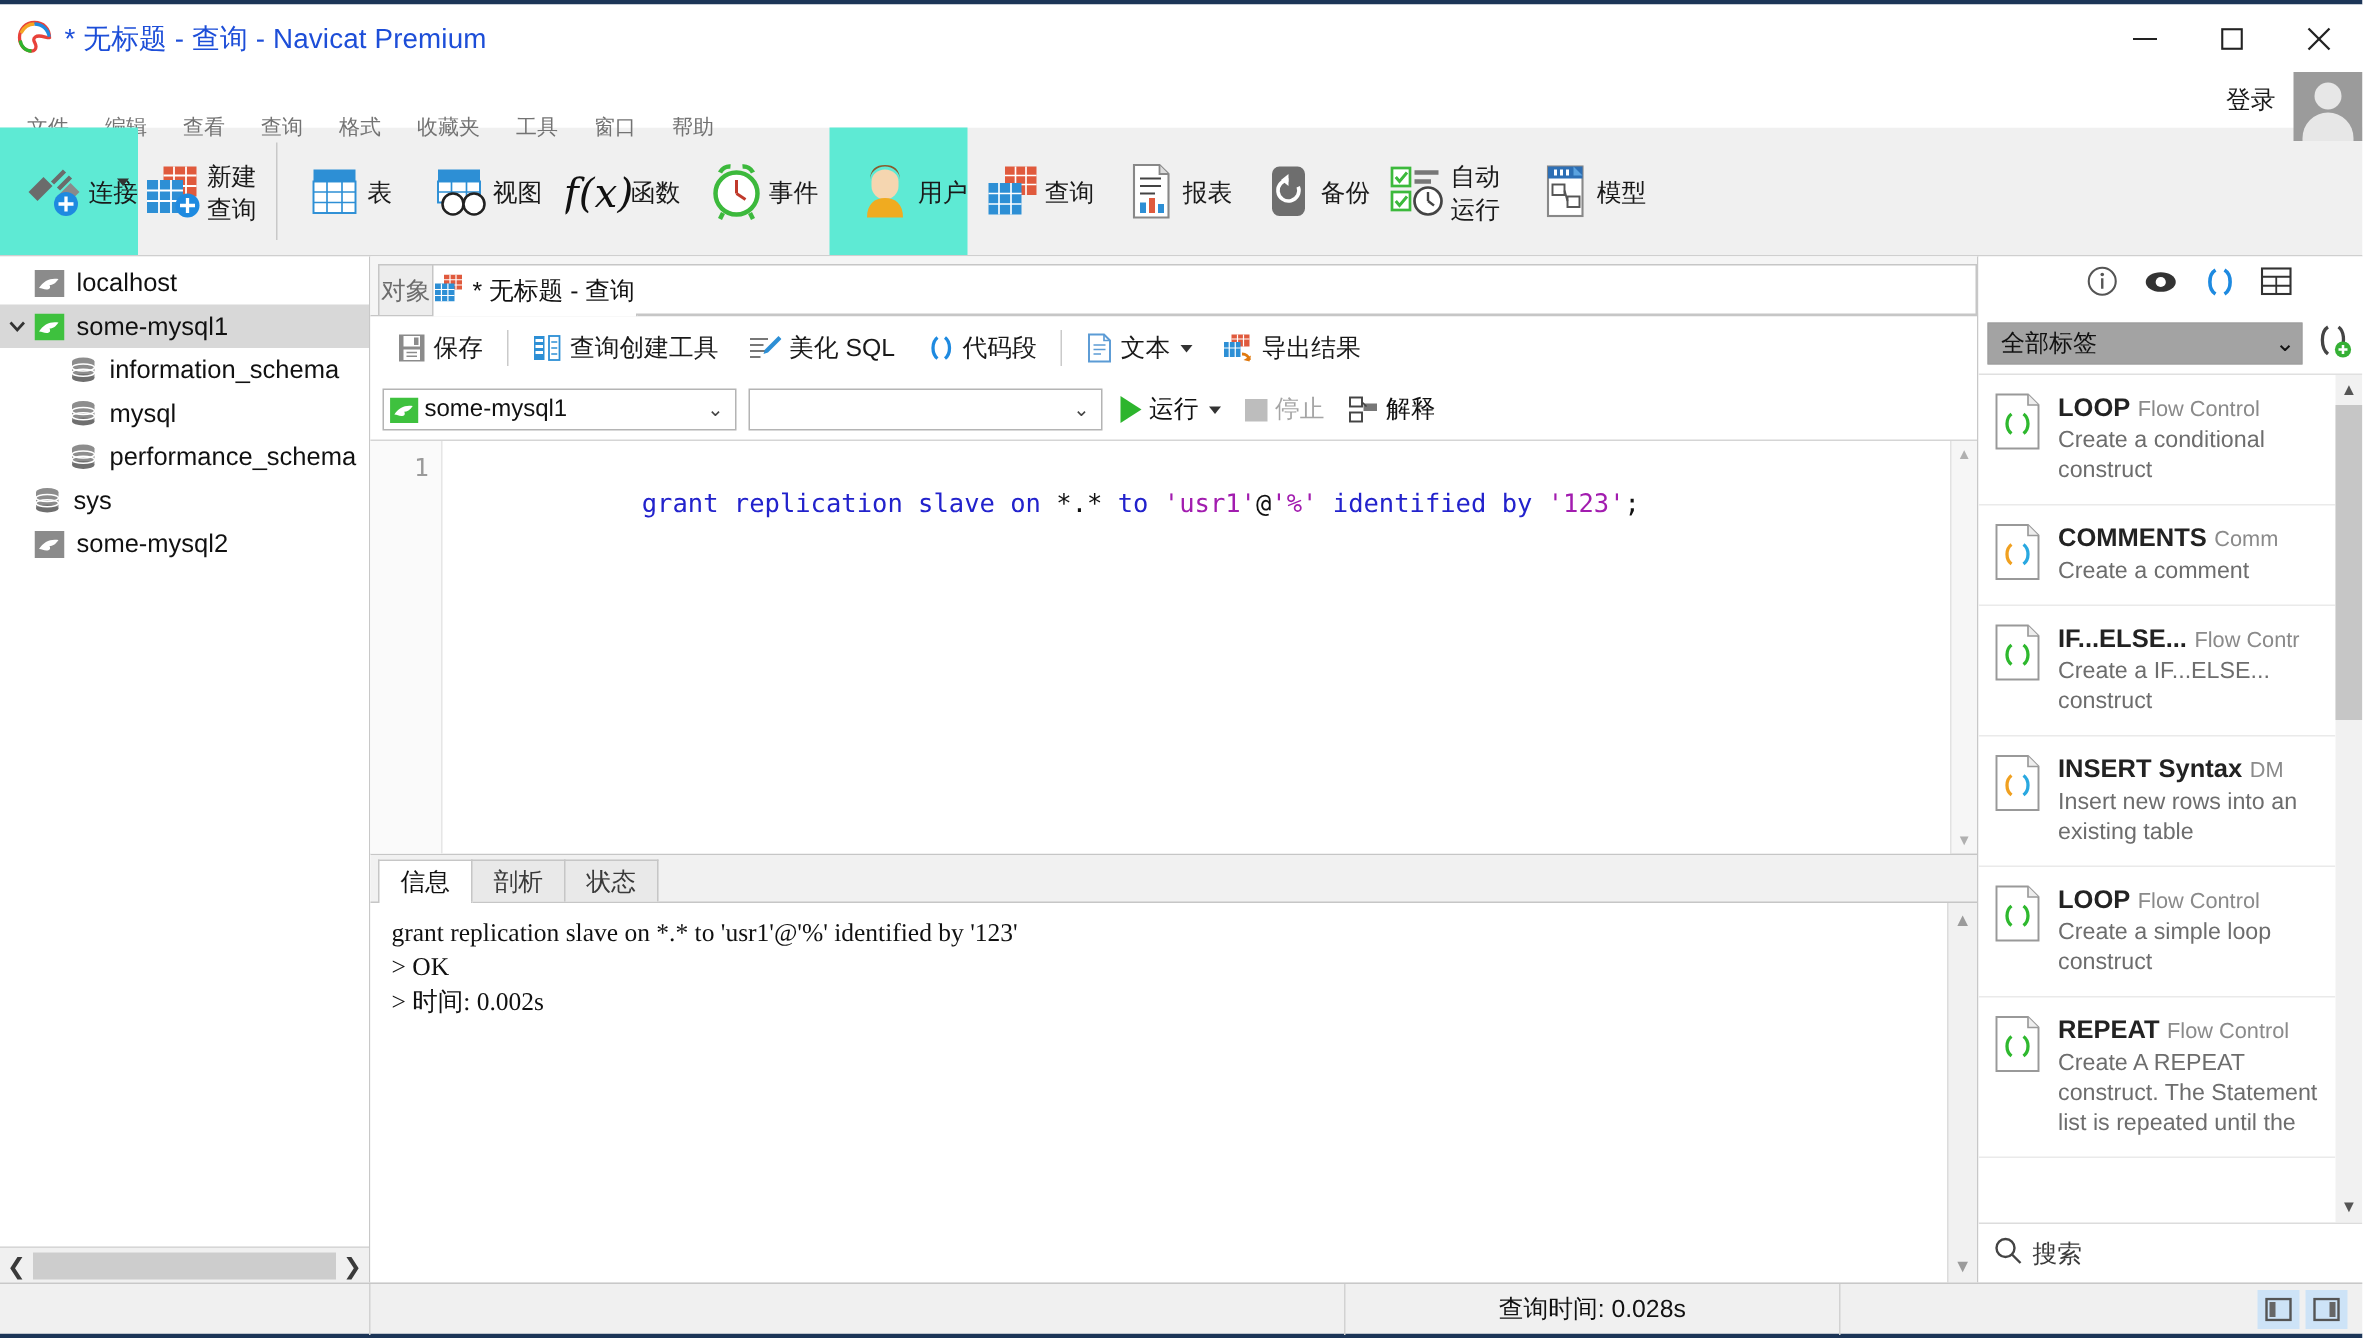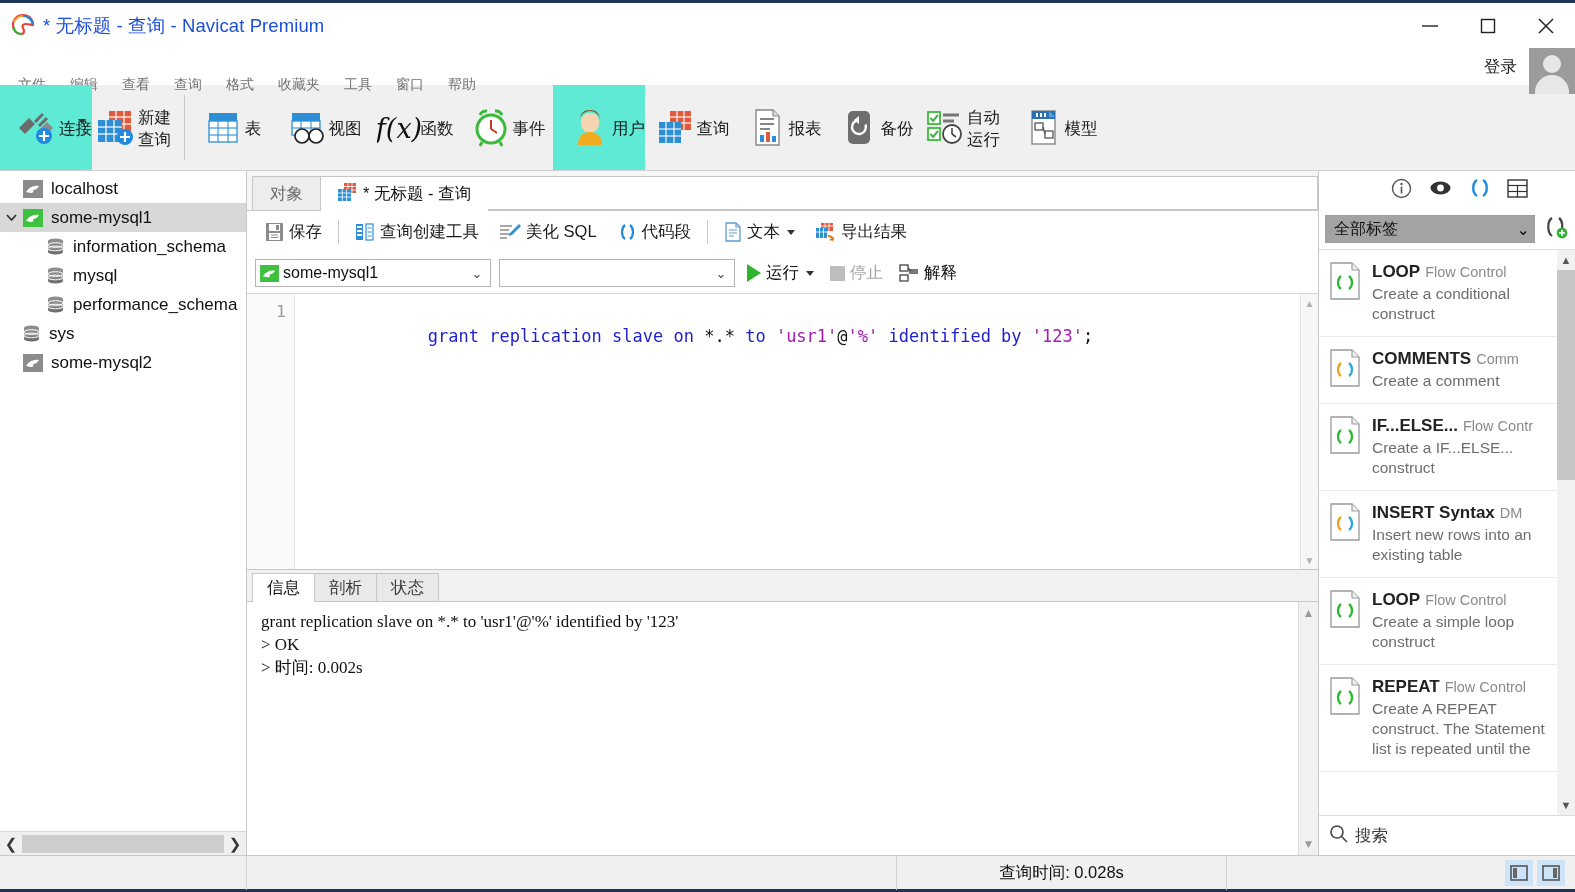--- a/index.html
+++ b/index.html
@@ -111,21 +111,21 @@
   
   .center { flex: 1 1 auto; display: flex; flex-direction: column; min-width: 0;
             background: #ffffff; border-right: 1px solid #c8c8c8;}
 
   .tabstrip {
     height: 40px; flex: 0 0 40px; display: flex; align-items: flex-end;
     background: #f5f5f5; padding-left: 5px; border-bottom: 1px solid #c6c6c6;
   }
   .tab {
     height: 34px; display: flex; align-items: center; gap: 6px;
-    padding: 0 17px; font-size: 16.5px; border: 1px solid #c6c6c6;
+    padding: 0 1px; font-size: 16.5px; border: 1px solid #c6c6c6;
     border-bottom: none; background: #ededed; color: #6c6c6c;
     margin-right: -1px;
   }
   .tab.active { background: #ffffff; color: #111; height: 35px; margin-bottom: -1px; }
   .tabstrip-rest { flex: 1 1 auto; border-bottom: 1px solid #c6c6c6; height: 34px;
        background: #ffffff; border-top: 1px solid #c6c6c6; border-right: 1px solid #c6c6c6;}
 
   .qtoolbar {
     height: 42px; flex: 0 0 42px; display: flex; align-items: center;
     background: #ffffff; padding-left: 8px; gap: 0px;

